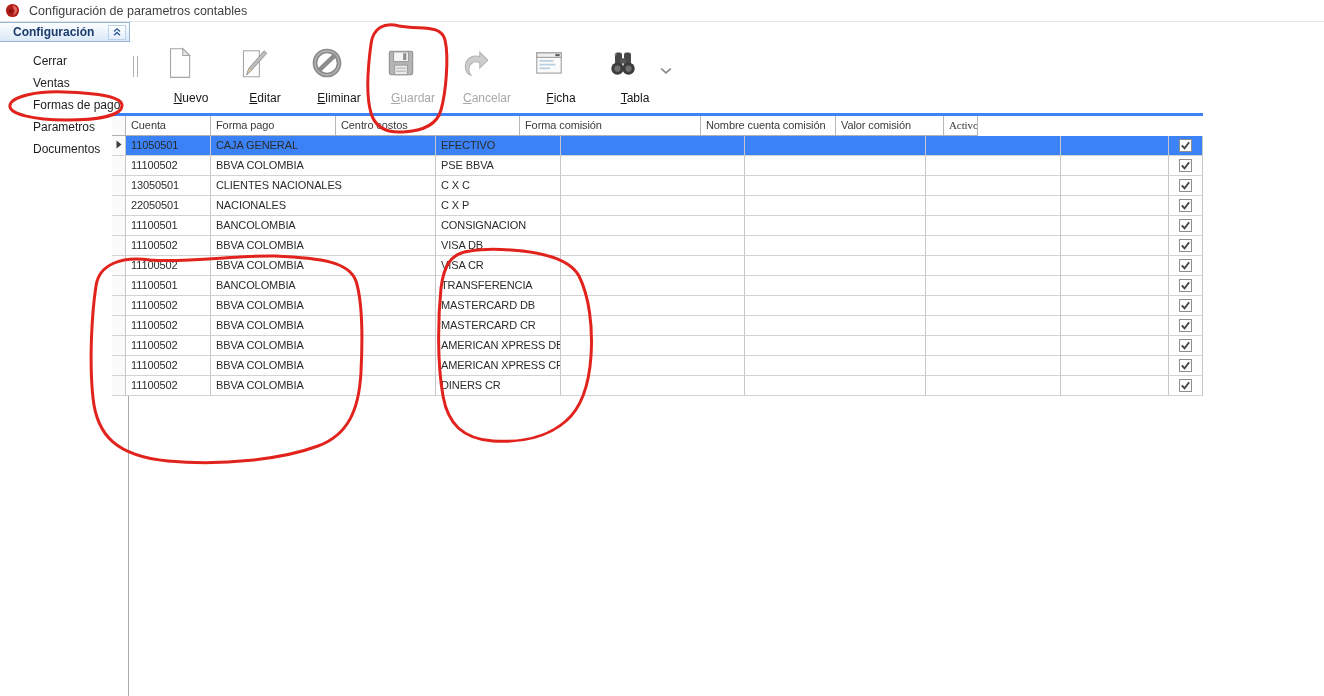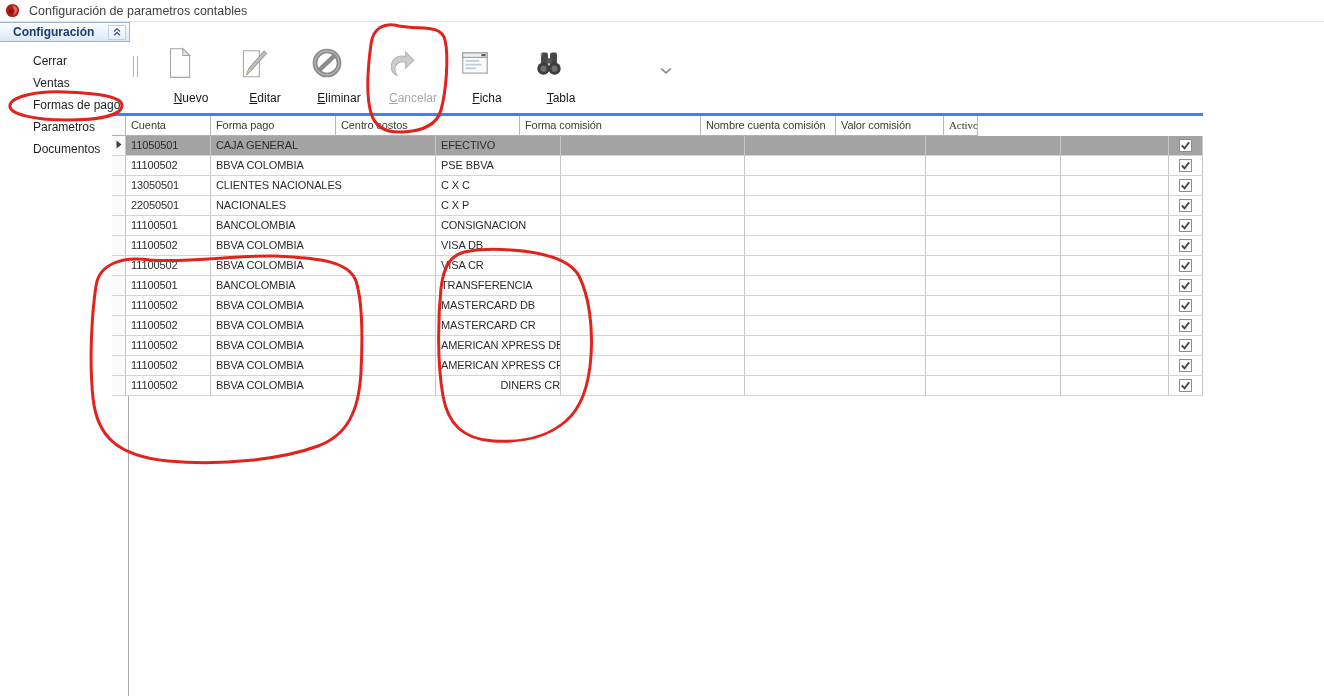--- a/index.html
+++ b/index.html
@@ -34,21 +34,21 @@
   .tool-btn.disabled .tlabel{color:#a8a8a8;}
   .tlabel u{text-decoration:underline;}
   .dropdown-chevron{position:absolute;left:660px;top:61px;width:12px;height:10px;cursor:pointer;}
   
   .grid{position:absolute;left:112px;top:113px;border-top:3px solid #3b82f6;}
   .grow{display:flex;}
   .cell{box-sizing:border-box;height:20px;line-height:19px;border-right:1px solid #c7c7c7;
     border-bottom:1px solid #d3d3d3;padding:0 0 0 5px;font-size:11px;letter-spacing:-0.1px;
     color:#2b2b2b;white-space:nowrap;overflow:hidden;background:#fff;}
   .grow.header .cell{border-right:1px solid #b7b7b7;border-bottom:1px solid #b2b2b2;color:#3a3a3a;height:20px;}
-  .grow.selected .cell{background:#a3a3a3;}
+  .grow.selected .cell{background:#3b82f6;}
   .cell.selcol{padding:0;background:#fbfbfb;display:flex;align-items:center;justify-content:center;}
   .grow.selected .cell.selcol{background:#fbfbfb;}
   .cell.checkcol{display:flex;align-items:center;justify-content:center;padding:0;}
   .checkbox{width:13px;height:13px;box-sizing:border-box;border:1px solid #8f8f8f;background:#fdfdfd;
     display:flex;align-items:center;justify-content:center;cursor:pointer;}
   
   .annot-layer{position:absolute;left:0;top:0;width:1324px;height:696px;pointer-events:none;z-index:9;}
 </style>
 </head>
 <body>
@@ -110,20 +110,33 @@
           <circle cx="16" cy="16" r="11.3" fill="none" stroke="#8c8c8c" stroke-width="4.4"></circle>
           <circle cx="16" cy="16" r="11.3" fill="none" stroke="#b5b5b5" stroke-width="1.2"></circle>
           <line x1="8.2" y1="23.2" x2="23.8" y2="8.4" stroke="#8c8c8c" stroke-width="4.4"></line>
         </svg>
       </div>
       <div class="tlabel"><u>E</u>liminar</div>
     </div>
     <div class="tool-btn disabled">
       <div class="tool-icon">
         <svg viewBox="0 0 32 32">
+          <rect x="5" y="5" width="22" height="22" rx="1.5" fill="#b3b3b3" stroke="#8f8f8f"></rect>
+          <rect x="9" y="5.6" width="14" height="9" fill="#f4f4f4" stroke="#9d9d9d"></rect>
+          <rect x="18" y="6.8" width="3" height="6.4" fill="#8f8f8f"></rect>
+          <rect x="10" y="18" width="12" height="9" fill="#ececec" stroke="#9d9d9d"></rect>
+          <rect x="11.5" y="20.2" width="9" height="1.5" fill="#c0c0c0"></rect>
+          <rect x="11.5" y="23" width="9" height="1.5" fill="#c0c0c0"></rect>
+        </svg>
+      </div>
+      <div class="tlabel"><u>G</u>uardar</div>
+    </div>
+    <div class="tool-btn disabled">
+      <div class="tool-icon">
+        <svg viewBox="0 0 32 32">
           <path d="M7 21 C6 13 13 7.5 20.5 10 L20.5 5.8 L28 13.5 L20.5 20.8 L20.5 15.5 C15 13.5 10.8 16 10.3 21.5 C10 24.5 11 26 12.2 27.5 C9 26.3 7.4 24 7 21 Z" fill="#cdcdcd" stroke="#b2b2b2"></path>
         </svg>
       </div>
       <div class="tlabel"><u>C</u>ancelar</div>
     </div>
     <div class="tool-btn">
       <div class="tool-icon">
         <svg viewBox="0 0 32 32">
           <rect x="4.5" y="6.5" width="23" height="19" fill="#fafafa" stroke="#9c9c9c"></rect>
           <rect x="4.5" y="6.5" width="23" height="4.2" fill="#efefef" stroke="#9c9c9c"></rect>
@@ -376,21 +389,21 @@
           <svg width="11" height="11" viewBox="0 0 12 12">
             <path d="M2 6 L5 9 L10 2.5" stroke="#474747" stroke-width="2" fill="none"></path>
           </svg>
         </span>
       </div>
     </div>
     <div class="grow">
       <div class="cell selcol" style="width: 14px;"></div>
       <div class="cell" style="width: 85px;">11100502</div>
       <div class="cell" style="width: 225px;">BBVA COLOMBIA</div>
-      <div class="cell" style="width: 125px; text-align: right;">DINERS CR</div>
+      <div class="cell" style="width: 125px;">DINERS CR</div>
       <div class="cell" style="width: 184px;"></div>
       <div class="cell" style="width: 181px;"></div>
       <div class="cell" style="width: 135px;"></div>
       <div class="cell" style="width: 108px;"></div>
       <div class="cell checkcol" style="width: 34px;">
         <span class="checkbox">
           <svg width="11" height="11" viewBox="0 0 12 12">
             <path d="M2 6 L5 9 L10 2.5" stroke="#474747" stroke-width="2" fill="none"></path>
           </svg>
         </span>

